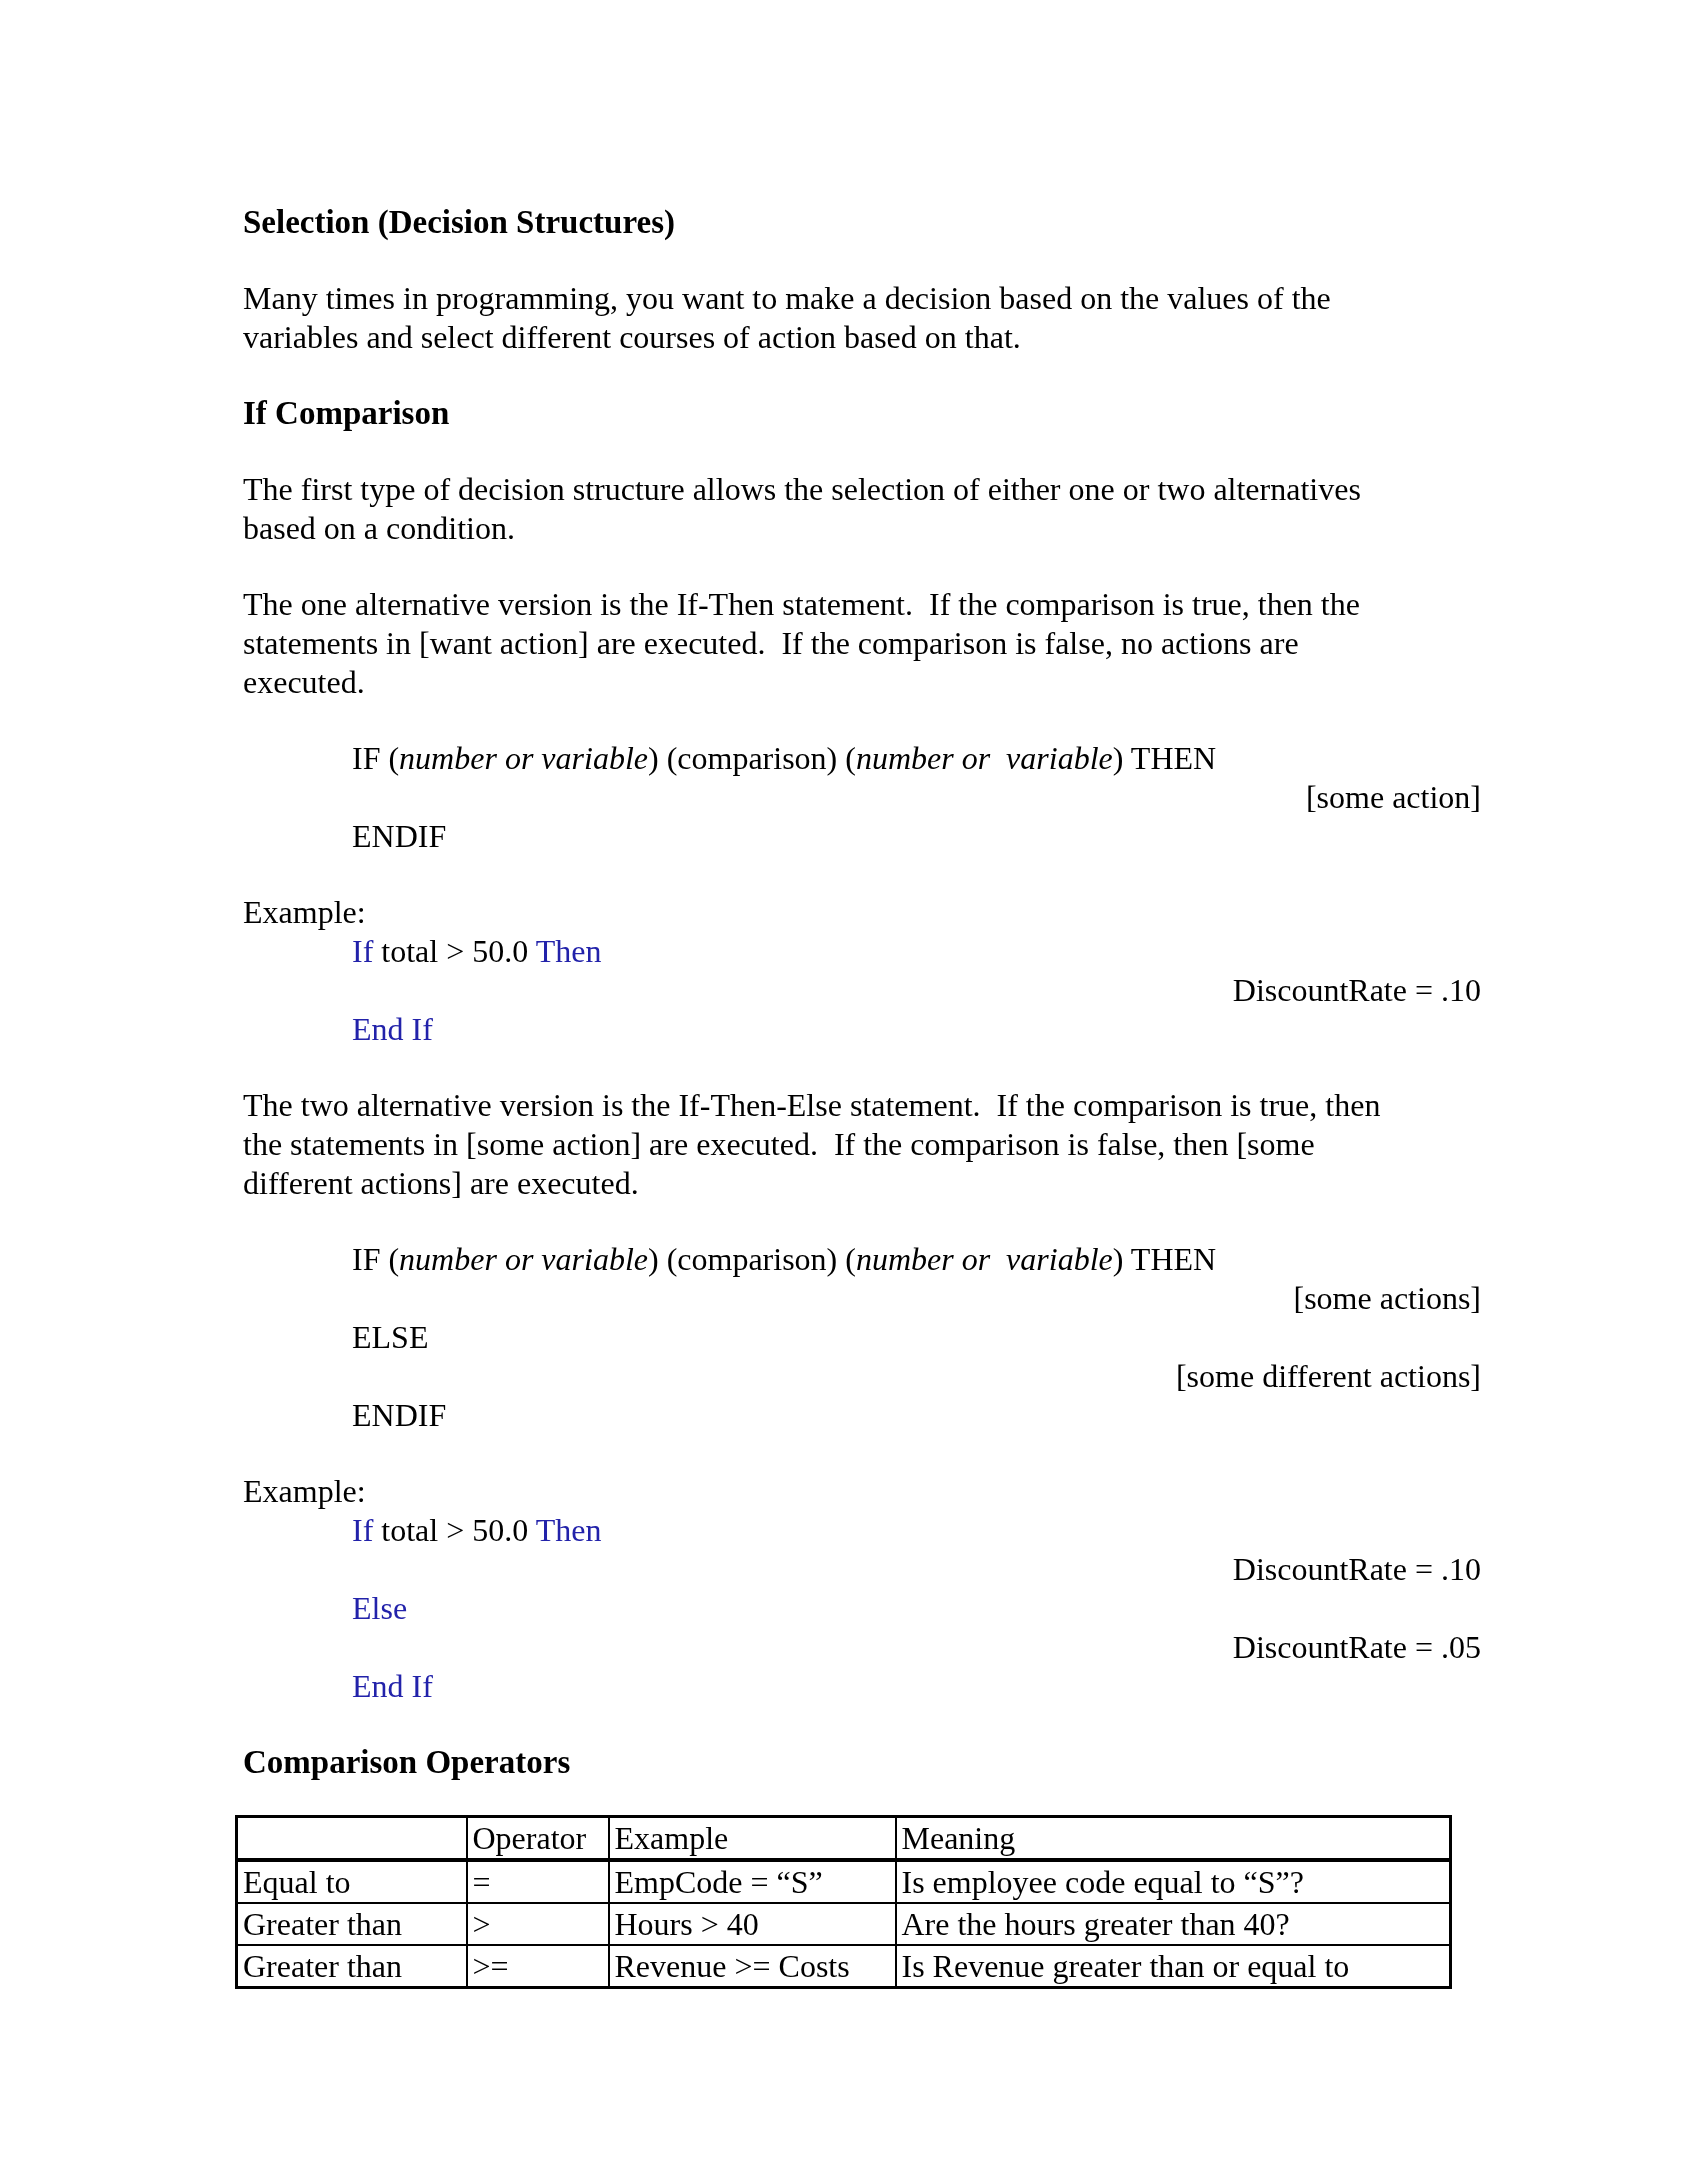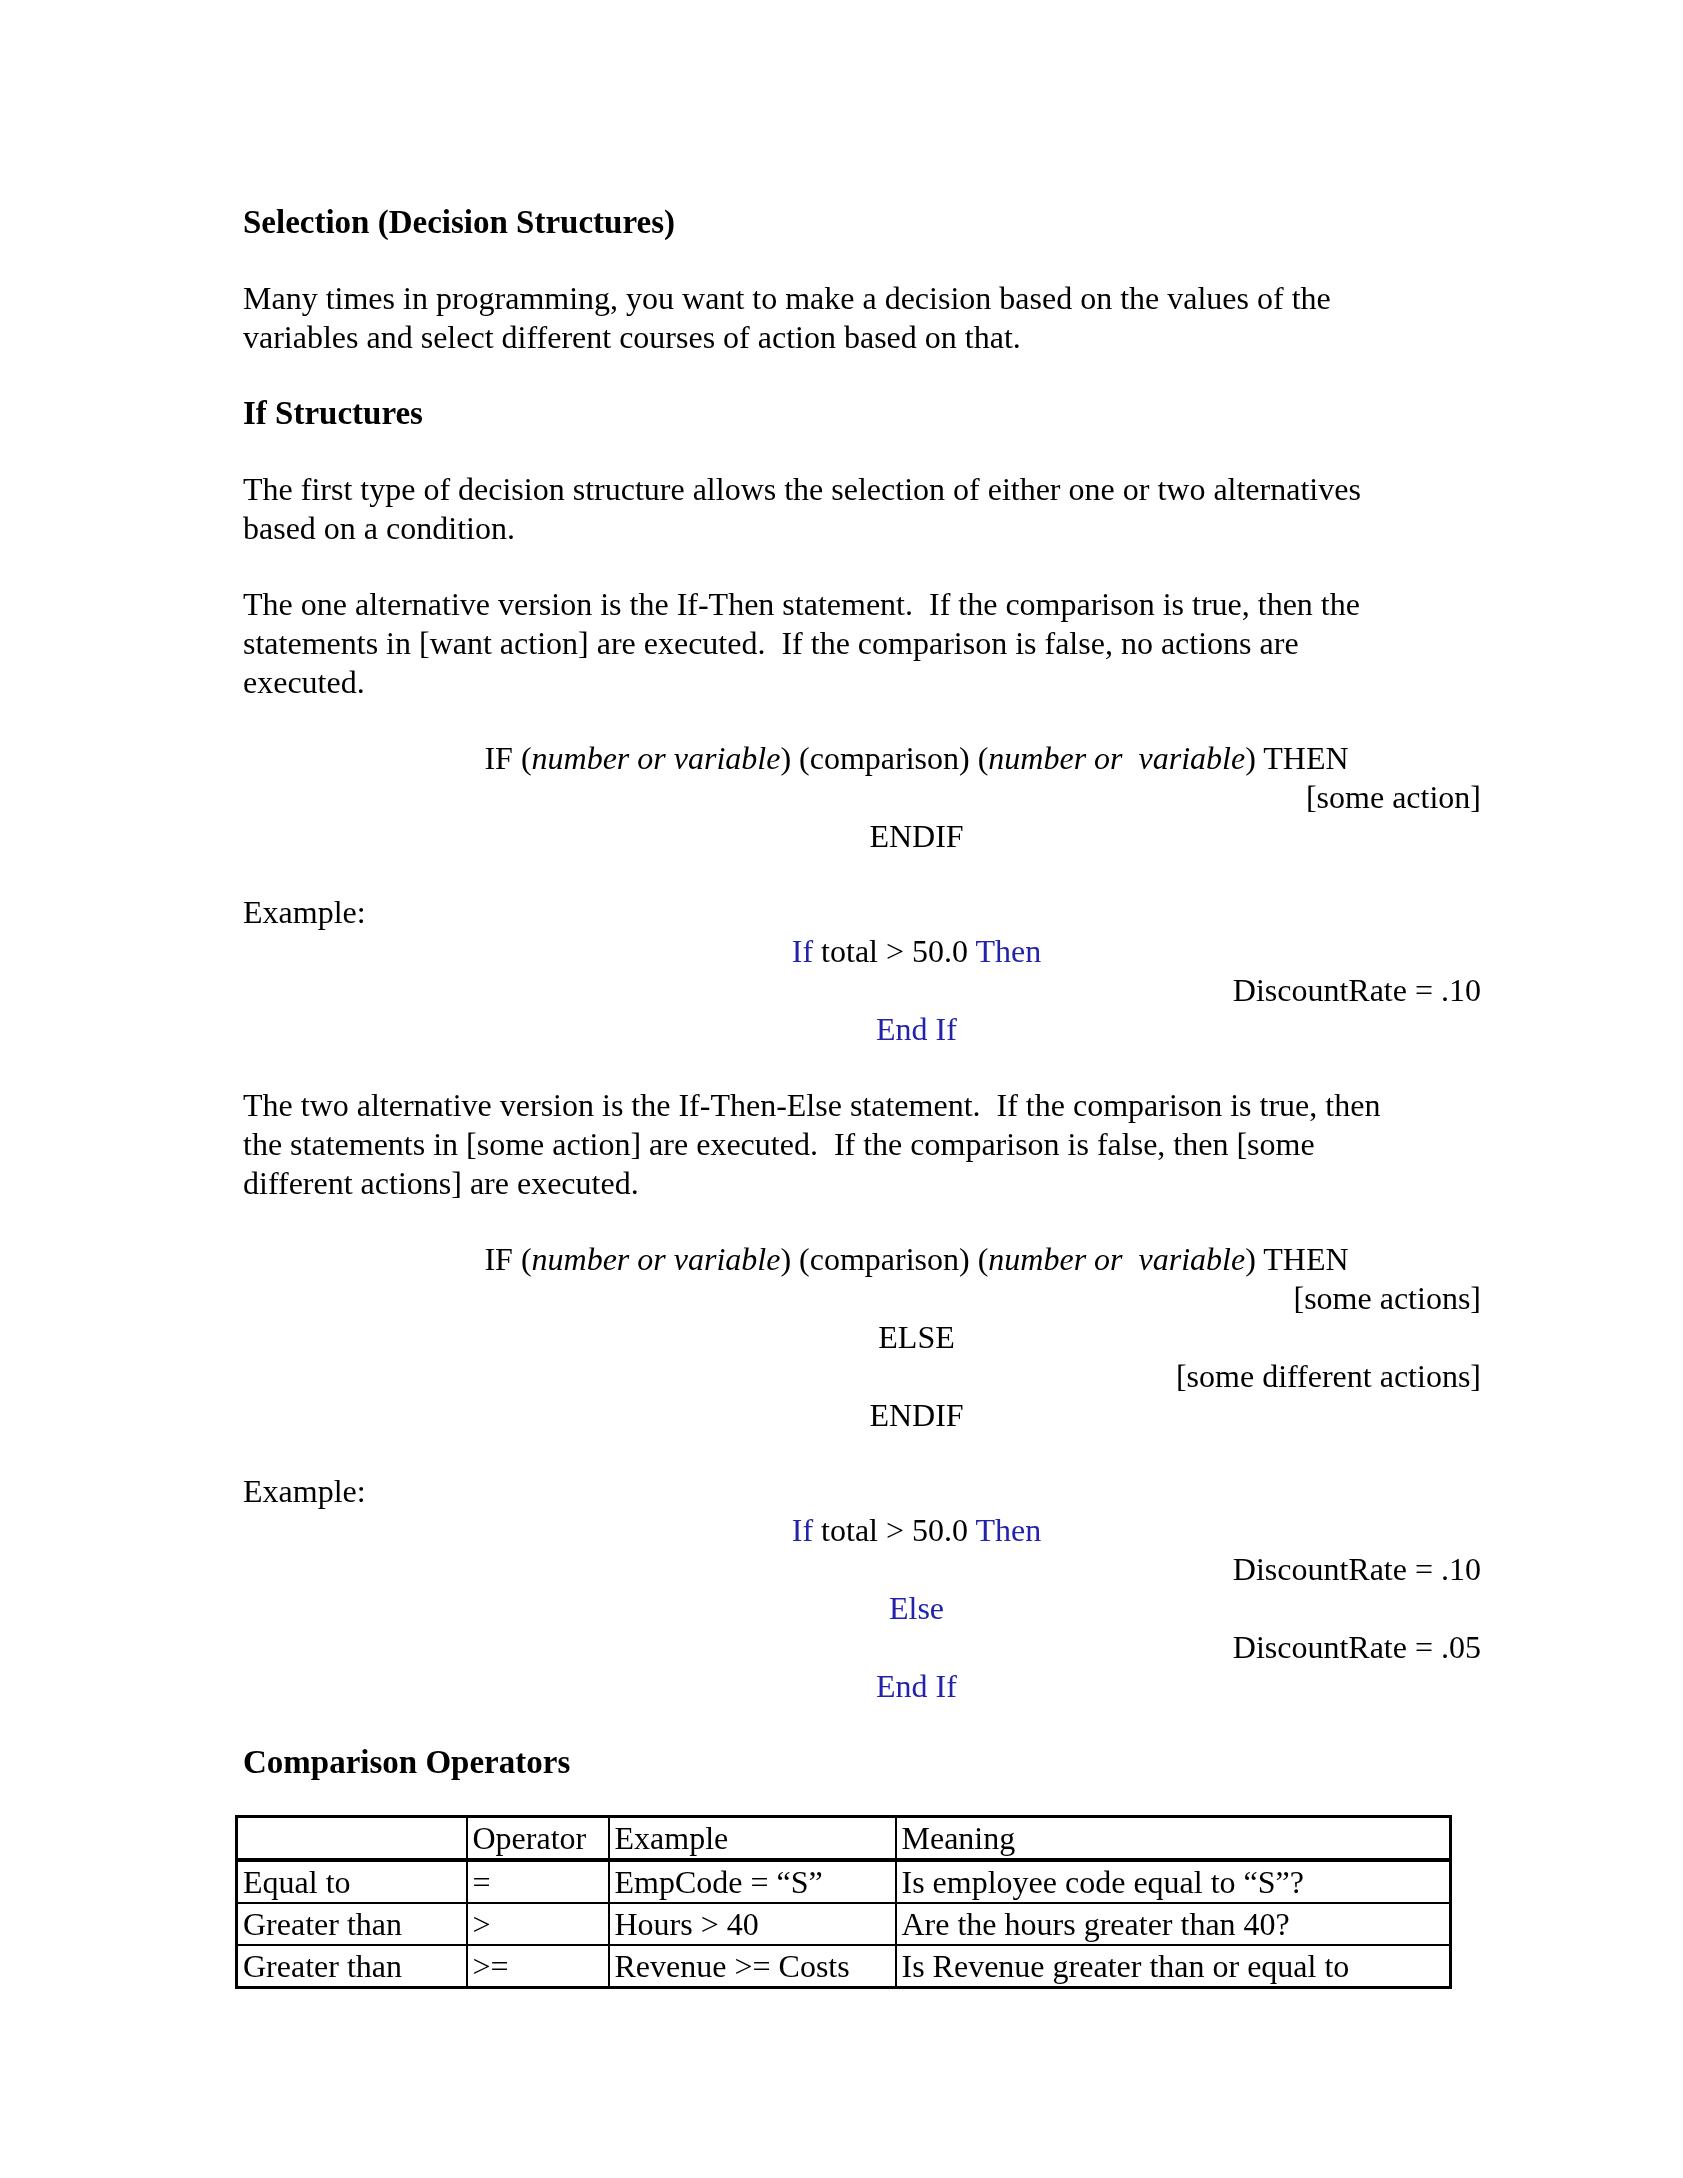--- a/index.html
+++ b/index.html
@@ -19,21 +19,21 @@
     width:1238px;
   }
   .h {
     font-weight:bold;
     font-size:33px;
     margin:0 0 37px 0;
     white-space:pre-wrap;
   }
   .block { margin:0 0 37px 0; }
   .line { white-space:pre-wrap; }
-  .ind1 { padding-left:109px;text-align:center; }
+  .ind1 { padding-left:109px; }
   .ind2 { padding-left:216px;text-align:right; }
   .blue { color:var(--kw, #2222aa); }
   .it { font-style:italic; }
   table.cmp {
     border-collapse:collapse;
     table-layout:fixed;
     width:1217px;
     margin-left:-8px;
     margin-top:-4px;
     border:3px solid #000;
@@ -56,21 +56,21 @@
 <div class="page">
   <div class="content">
 
     <div class="h">Selection (Decision Structures)</div>
 
     <div class="block">
       <div class="line">Many times in programming, you want to make a decision based on the values of the</div>
       <div class="line">variables and select different courses of action based on that.</div>
     </div>
 
-    <div class="h">If Structures</div>
+    <div class="h">If Comparison</div>
 
     <div class="block">
       <div class="line">The first type of decision structure allows the selection of either one or two alternatives</div>
       <div class="line">based on a condition.</div>
     </div>
 
     <div class="block">
       <div class="line">The one alternative version is the If-Then statement.  If the comparison is true, then the</div>
       <div class="line">statements in [want action] are executed.  If the comparison is false, no actions are</div>
       <div class="line">executed.</div>

